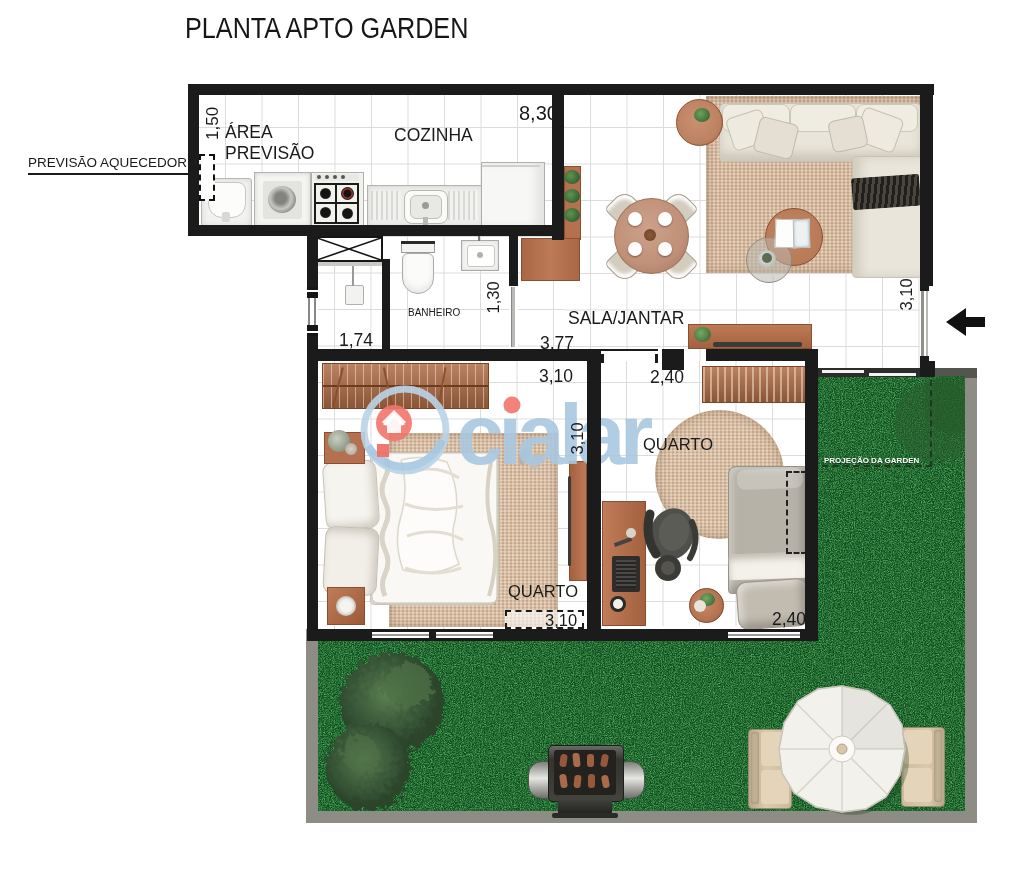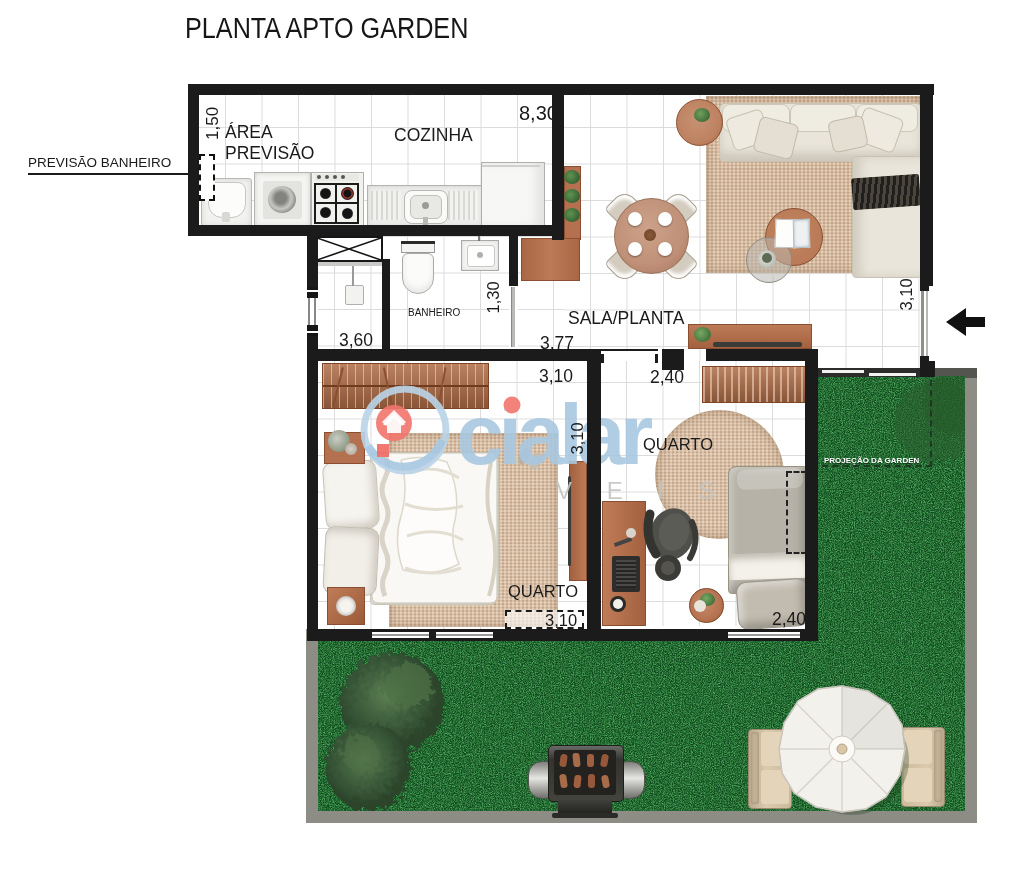--- a/index.html
+++ b/index.html
@@ -126,21 +126,20 @@
 <svg class="a" style="left:350px;top:380px;z-index:5;" width="350" height="130" opacity="0.9">
  <circle cx="55" cy="50" r="41" fill="none" stroke="#bad4e8" stroke-width="7"></circle>
  <path d="M18,66 a41,41 0 0 0 74,-6" fill="none" stroke="#a6c8e3" stroke-width="8"></path>
  <circle cx="44" cy="43" r="18" fill="#f2756d"></circle>
  <rect x="27" y="64" width="12" height="13" fill="#ef6a62"></rect>
  <path d="M33,45 L44,33 L55,45 L51,45 L51,53 L37,53 L37,45 Z" fill="#fdf4f2"></path>
       <path d="M44,30 L56,42 L52,46 L44,38 L36,46 L32,42 Z" fill="#fff" opacity=".9"></path>
  <text x="106" y="84" font-family="Liberation Sans,sans-serif" font-weight="bold" font-size="86" letter-spacing="-5.5" fill="#a9c8e1">cialar</text>
  <circle cx="162" cy="25" r="8.5" fill="#f2756d"></circle>
 </svg>
-<div class="a lab" style="left:556px;top:477px;font-size:24px;letter-spacing:14px;color:#c4c4c2;opacity:.9;z-index:5;">V E I S</div>
 
 <div class="wall" style="left:188px;top:84px;width:746px;height:11px;"></div>
 <div class="wall" style="left:188px;top:84px;width:11px;height:152px;"></div>
 <div class="wall" style="left:188px;top:225px;width:376px;height:11px;"></div>
 <div class="wall" style="left:552px;top:95px;width:12px;height:145px;"></div>
 <div class="wall" style="left:307px;top:236px;width:11px;height:51px;"></div>
 <div class="wall" style="left:307px;top:336px;width:11px;height:25px;"></div>
 <div class="wall" style="left:382px;top:259px;width:8px;height:102px;"></div>
 <div class="wall" style="left:509px;top:233px;width:9px;height:53px;"></div>
 <div class="wall" style="left:307px;top:349px;width:294px;height:12px;"></div>
@@ -346,31 +345,31 @@
  <div class="a" style="left:1px;top:0;width:3px;height:75px;background:#8f8f8b;"></div>
  <div class="a" style="left:6px;top:0;width:2px;height:75px;background:#b8b8b4;"></div>
  <div class="a" style="left:0px;top:0;width:9px;height:5px;background:#1b1b1b;"></div>
  <div class="a" style="left:0px;top:70px;width:9px;height:5px;background:#1b1b1b;"></div>
 </div>
 
 <div class="a" style="left:822px;top:370px;width:42px;height:3px;background:#f2f2f2;z-index:7;"></div>
 <div class="a" style="left:869px;top:372.5px;width:47px;height:3px;background:#f2f2f2;z-index:7;"></div>
 
 <div class="lab" style="left:185px;top:11px;font-size:30px;letter-spacing:0px;color:#161616;transform:scaleX(.84);transform-origin:0 0;">PLANTA APTO GARDEN</div>
-<div class="lab" style="left:28px;top:155px;font-size:13.5px;">PREVISÃO BANHEIRO</div>
+<div class="lab" style="left:28px;top:155px;font-size:13.5px;">PREVISÃO AQUECEDOR</div>
 <div class="lab" style="left:28px;top:173px;width:160px;height:2px;background:#1b1b1b;"></div>
 <div class="lab rot" style="left:195px;top:112px;width:36px;font-size:17px;">1,50</div>
 <div class="lab" style="left:225px;top:122px;font-size:17.5px;">ÁREA</div>
 <div class="lab" style="left:225px;top:143px;font-size:17.5px;">PREVISÃO</div>
 <div class="lab" style="left:394px;top:125px;font-size:17.5px;">COZINHA</div>
 <div class="lab" style="left:519px;top:102px;font-size:20px;">8,30</div>
 <div class="lab" style="left:408px;top:307px;font-size:10px;">BANHEIRO</div>
 <div class="lab rot" style="left:475px;top:286px;width:36px;font-size:16.5px;">1,30</div>
-<div class="lab" style="left:339px;top:330px;font-size:17.5px;">3,60</div>
-<div class="lab" style="left:568px;top:308px;font-size:17.5px;">SALA/PLANTA</div>
+<div class="lab" style="left:339px;top:330px;font-size:17.5px;">1,74</div>
+<div class="lab" style="left:568px;top:308px;font-size:17.5px;">SALA/JANTAR</div>
 <div class="lab" style="left:540px;top:333px;font-size:17.5px;">3,77</div>
 <div class="lab" style="left:539px;top:366px;font-size:17.5px;">3,10</div>
 <div class="lab" style="left:650px;top:367px;font-size:17.5px;">2,40</div>
 <div class="lab rot" style="left:559px;top:427px;width:36px;font-size:16.5px;">3,10</div>
 <div class="lab" style="left:508px;top:582px;font-size:16.5px;">QUARTO</div>
 <div class="lab" style="left:643px;top:435px;font-size:16.5px;">QUARTO</div>
 <div class="lab" style="left:772px;top:609px;font-size:17.5px;">2,40</div>
 <div class="lab rot" style="left:888px;top:283px;width:36px;font-size:16.5px;">3,10</div>
 <div class="a" style="left:505px;top:610px;width:79px;height:19px;border:2px dashed #1b1b1b;box-sizing:border-box;background:rgba(255,255,255,.6);z-index:9;"></div>
 <div class="lab" style="left:545px;top:611px;font-size:16.5px;">3,10</div>

